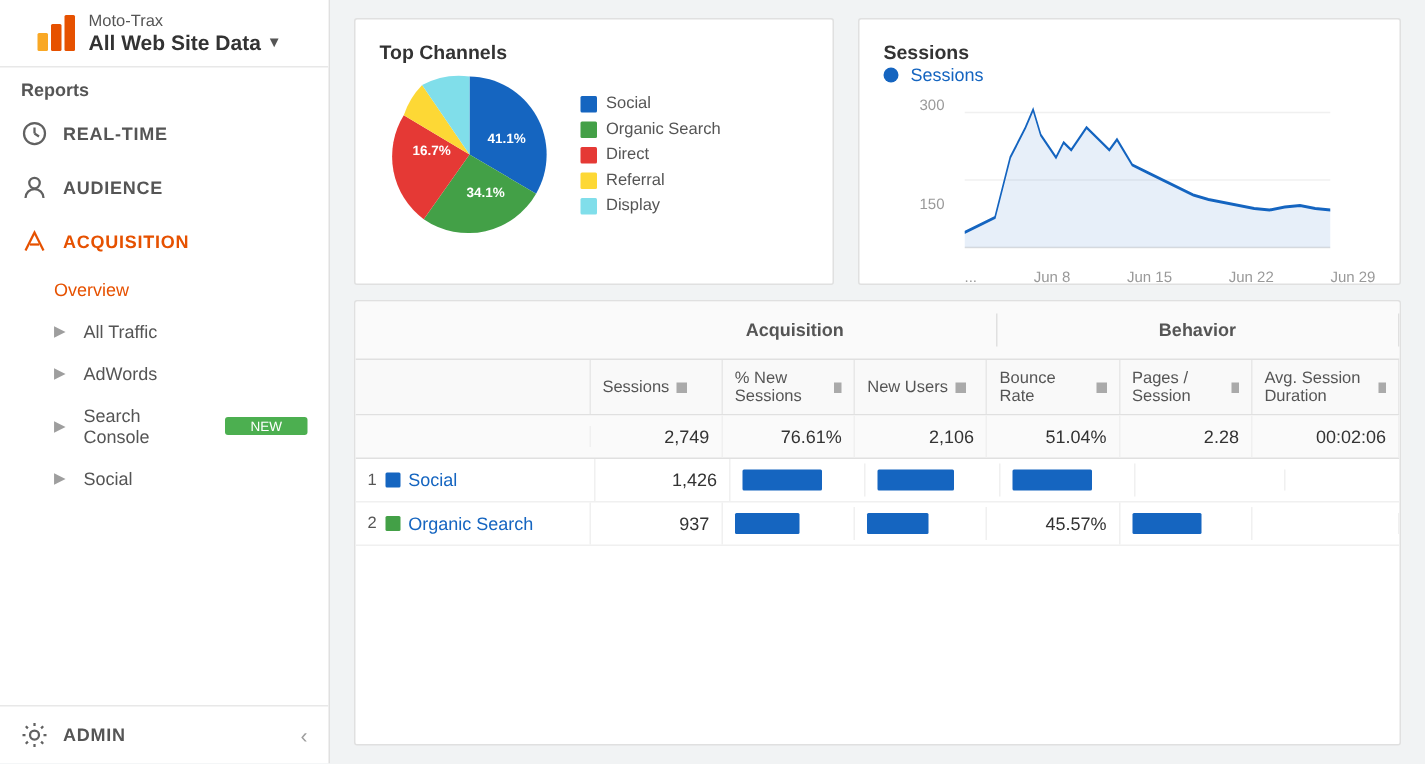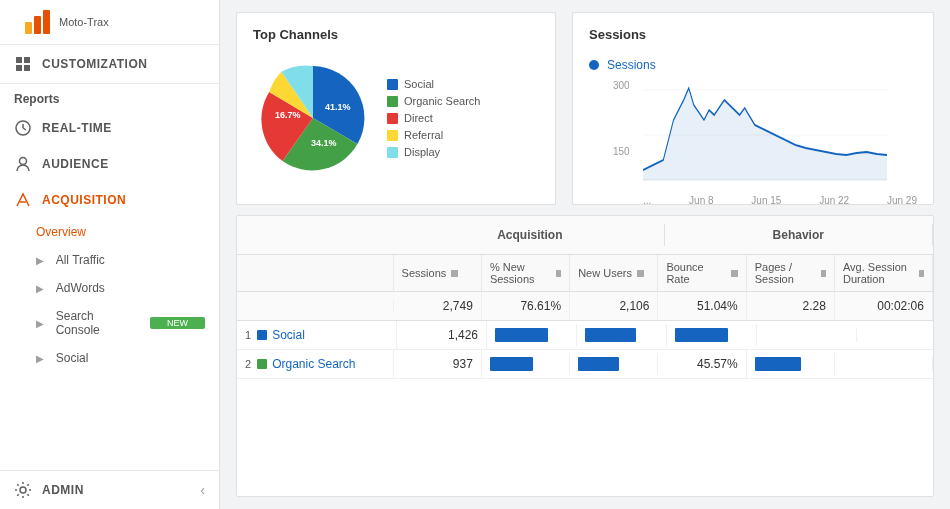--- a/index.html
+++ b/index.html
@@ -130,21 +130,21 @@
       background: #fff;
       border: 1px solid #e0e0e0;
       border-radius: 2px;
       padding: 14px 16px;
     }
 
     .widget-title {
       font-size: 13px;
       color: #333;
       font-weight: bold;
-      margin-bottom: 16px;
+      margin-bottom: 1px;
     }
 
     
     .top-channels-card {
       width: 320px;
       flex-shrink: 0;
     }
     .channels-content {
       display: flex;
       align-items: center;
@@ -270,33 +270,28 @@
 
   <div class="sidebar-header">
 
     <svg class="logo-icon" viewBox="0 0 28 28">
       <rect x="2" y="14" width="7" height="12" fill="#f9a825" rx="1"></rect>
       <rect x="11" y="8" width="7" height="18" fill="#e65100" rx="1"></rect>
       <rect x="20" y="2" width="7" height="24" fill="#e65100" rx="1"></rect>
     </svg>
     <div class="site-info">
       <span class="site-name">Moto-Trax</span>
-    </div>
-  </div>
-
-
-  <div class="customization-row">
-    <svg width="18" height="18" viewBox="0 0 18 18">
-      <rect x="2" y="2" width="6" height="6" fill="#616161"></rect>
-      <rect x="10" y="2" width="6" height="6" fill="#616161"></rect>
-      <rect x="2" y="10" width="6" height="6" fill="#616161"></rect>
-      <rect x="10" y="10" width="6" height="6" fill="#616161"></rect>
-    </svg>
-    <span class="customization-label">CUSTOMIZATION</span>
-  </div>
+      <span class="site-data">
+        <span>All Web Site Data</span>
+        <span class="dropdown-arrow">▼</span>
+      </span>
+    </div>
+  </div>
+
+
 
   <div class="reports-label">Reports</div>
 
   <div class="nav-item">
     <svg width="18" height="18" viewBox="0 0 18 18">
       <circle cx="9" cy="9" r="7" stroke="#616161" stroke-width="1.5" fill="none"></circle>
       <line x1="9" y1="5" x2="9" y2="9" stroke="#616161" stroke-width="1.5"></line>
       <line x1="9" y1="9" x2="12" y2="11" stroke="#616161" stroke-width="1.5"></line>
     </svg>
     <span class="nav-item-label">REAL-TIME</span>

